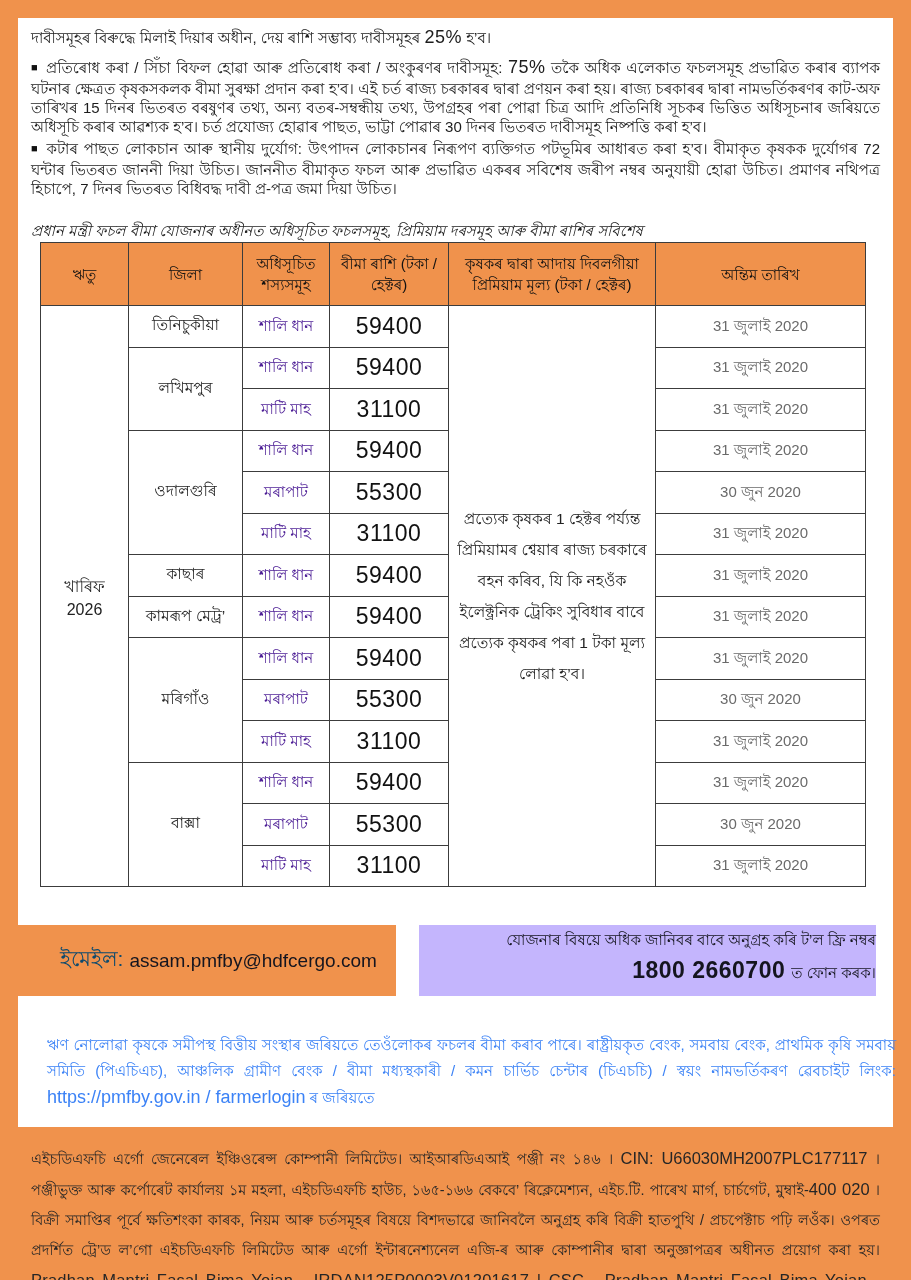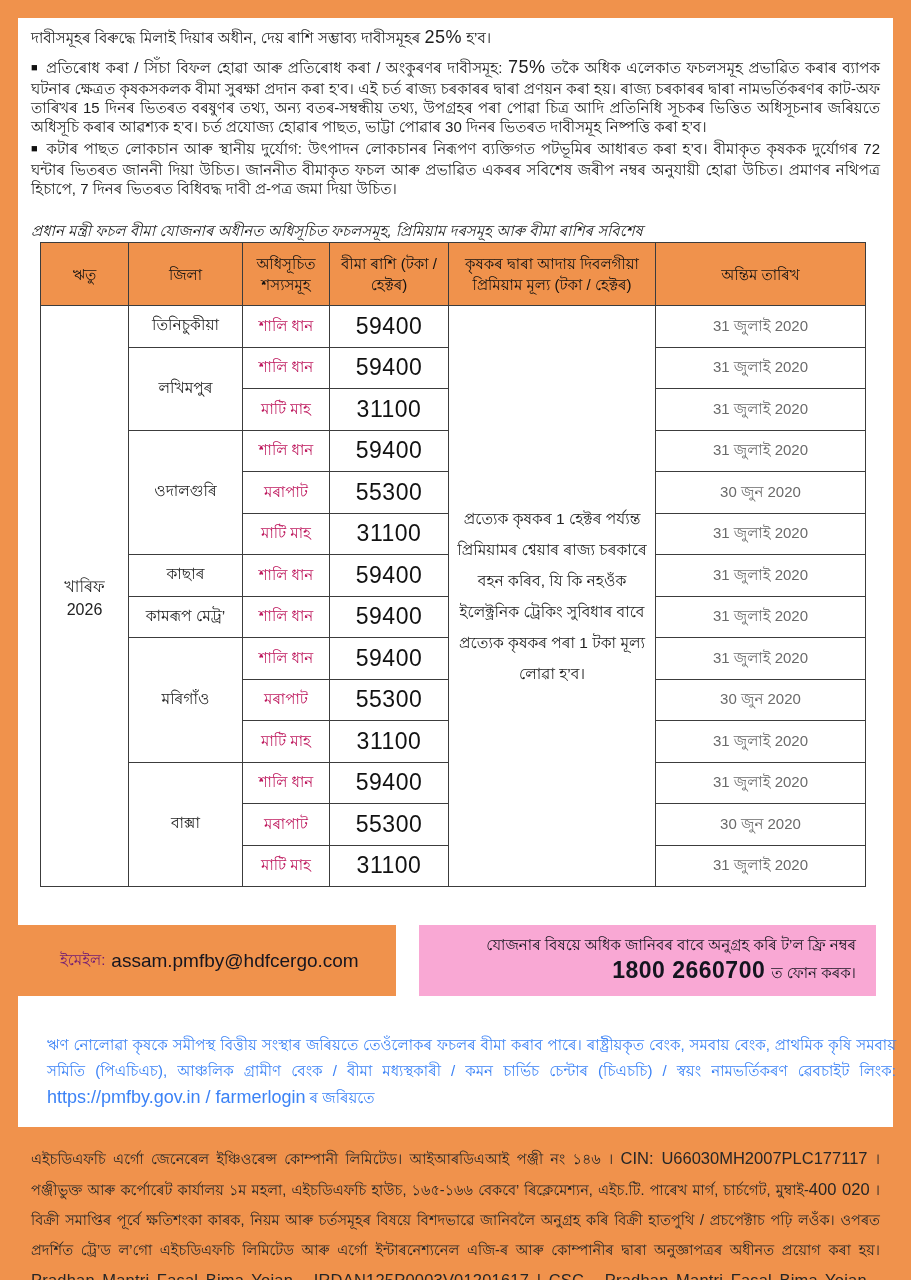--- a/index.html
+++ b/index.html
@@ -38,41 +38,41 @@
     padding:0 4px;overflow:hidden;
   }
   table.main th{
     background:#F0924C;
     font-weight:normal;font-size:15px;line-height:21px;
     height:62px;color:#111;
   }
   tr.data-row{height:41.5px;}
   td.season-cell{font-size:16px;color:#222;}
   td.district-cell{font-size:15.5px;color:#222;}
-  td.crop-cell{font-size:15px;color:#be185d;}
+  td.crop-cell{font-size:15px;color:#4c1d95;}
   td.sum-cell{font-size:23px;color:#111;letter-spacing:.5px;}
   td.premium-cell{font-size:15.5px;line-height:31px;color:#222;padding:0 10px;}
   td.date-cell{font-size:15px;color:#6A6A6A;margin-left:39px;}
 
   
   .email-box{
     position:absolute;left:0;top:907px;width:378px;height:71px;
     background:#F0924C;display:flex;align-items:center;
     box-sizing:border-box;padding-left:42px;
   }
-  .email-label{font-size:15px;color:#701a75;margin-right:6px;}
+  .email-label{font-size:21px;color:#0c4a6e;margin-right:6px;}
   .email-address{font-size:19px;color:#15151f;}
   .phone-box{
     position:absolute;left:401px;top:907px;width:457px;height:71px;
-    background:#f9a8d4;display:flex;flex-direction:column;
+    background:#c4b5fd;display:flex;flex-direction:column;
     justify-content:center;align-items:flex-end;
-    box-sizing:border-box;padding-right:20px;
+    box-sizing:border-box;
   }
   .phone-line1{font-size:15px;color:#15151f;line-height:22px;}
-  .phone-line2{font-size:15px;color:#15151f;line-height:28px;}
+  .phone-line2{font-size:15px;color:#15151f;line-height:39px;}
   .phone-number{font-size:23px;font-weight:bold;letter-spacing:.5px;margin-right:6px;}
 
   
   .enroll{
     position:absolute;left:13px;top:998px;width:849px;
     font-size:15px;line-height:26px;text-align:justify;margin:16px;color:#3b82f6;
   }
   .latin-link{font-size:18px;}
 
   

